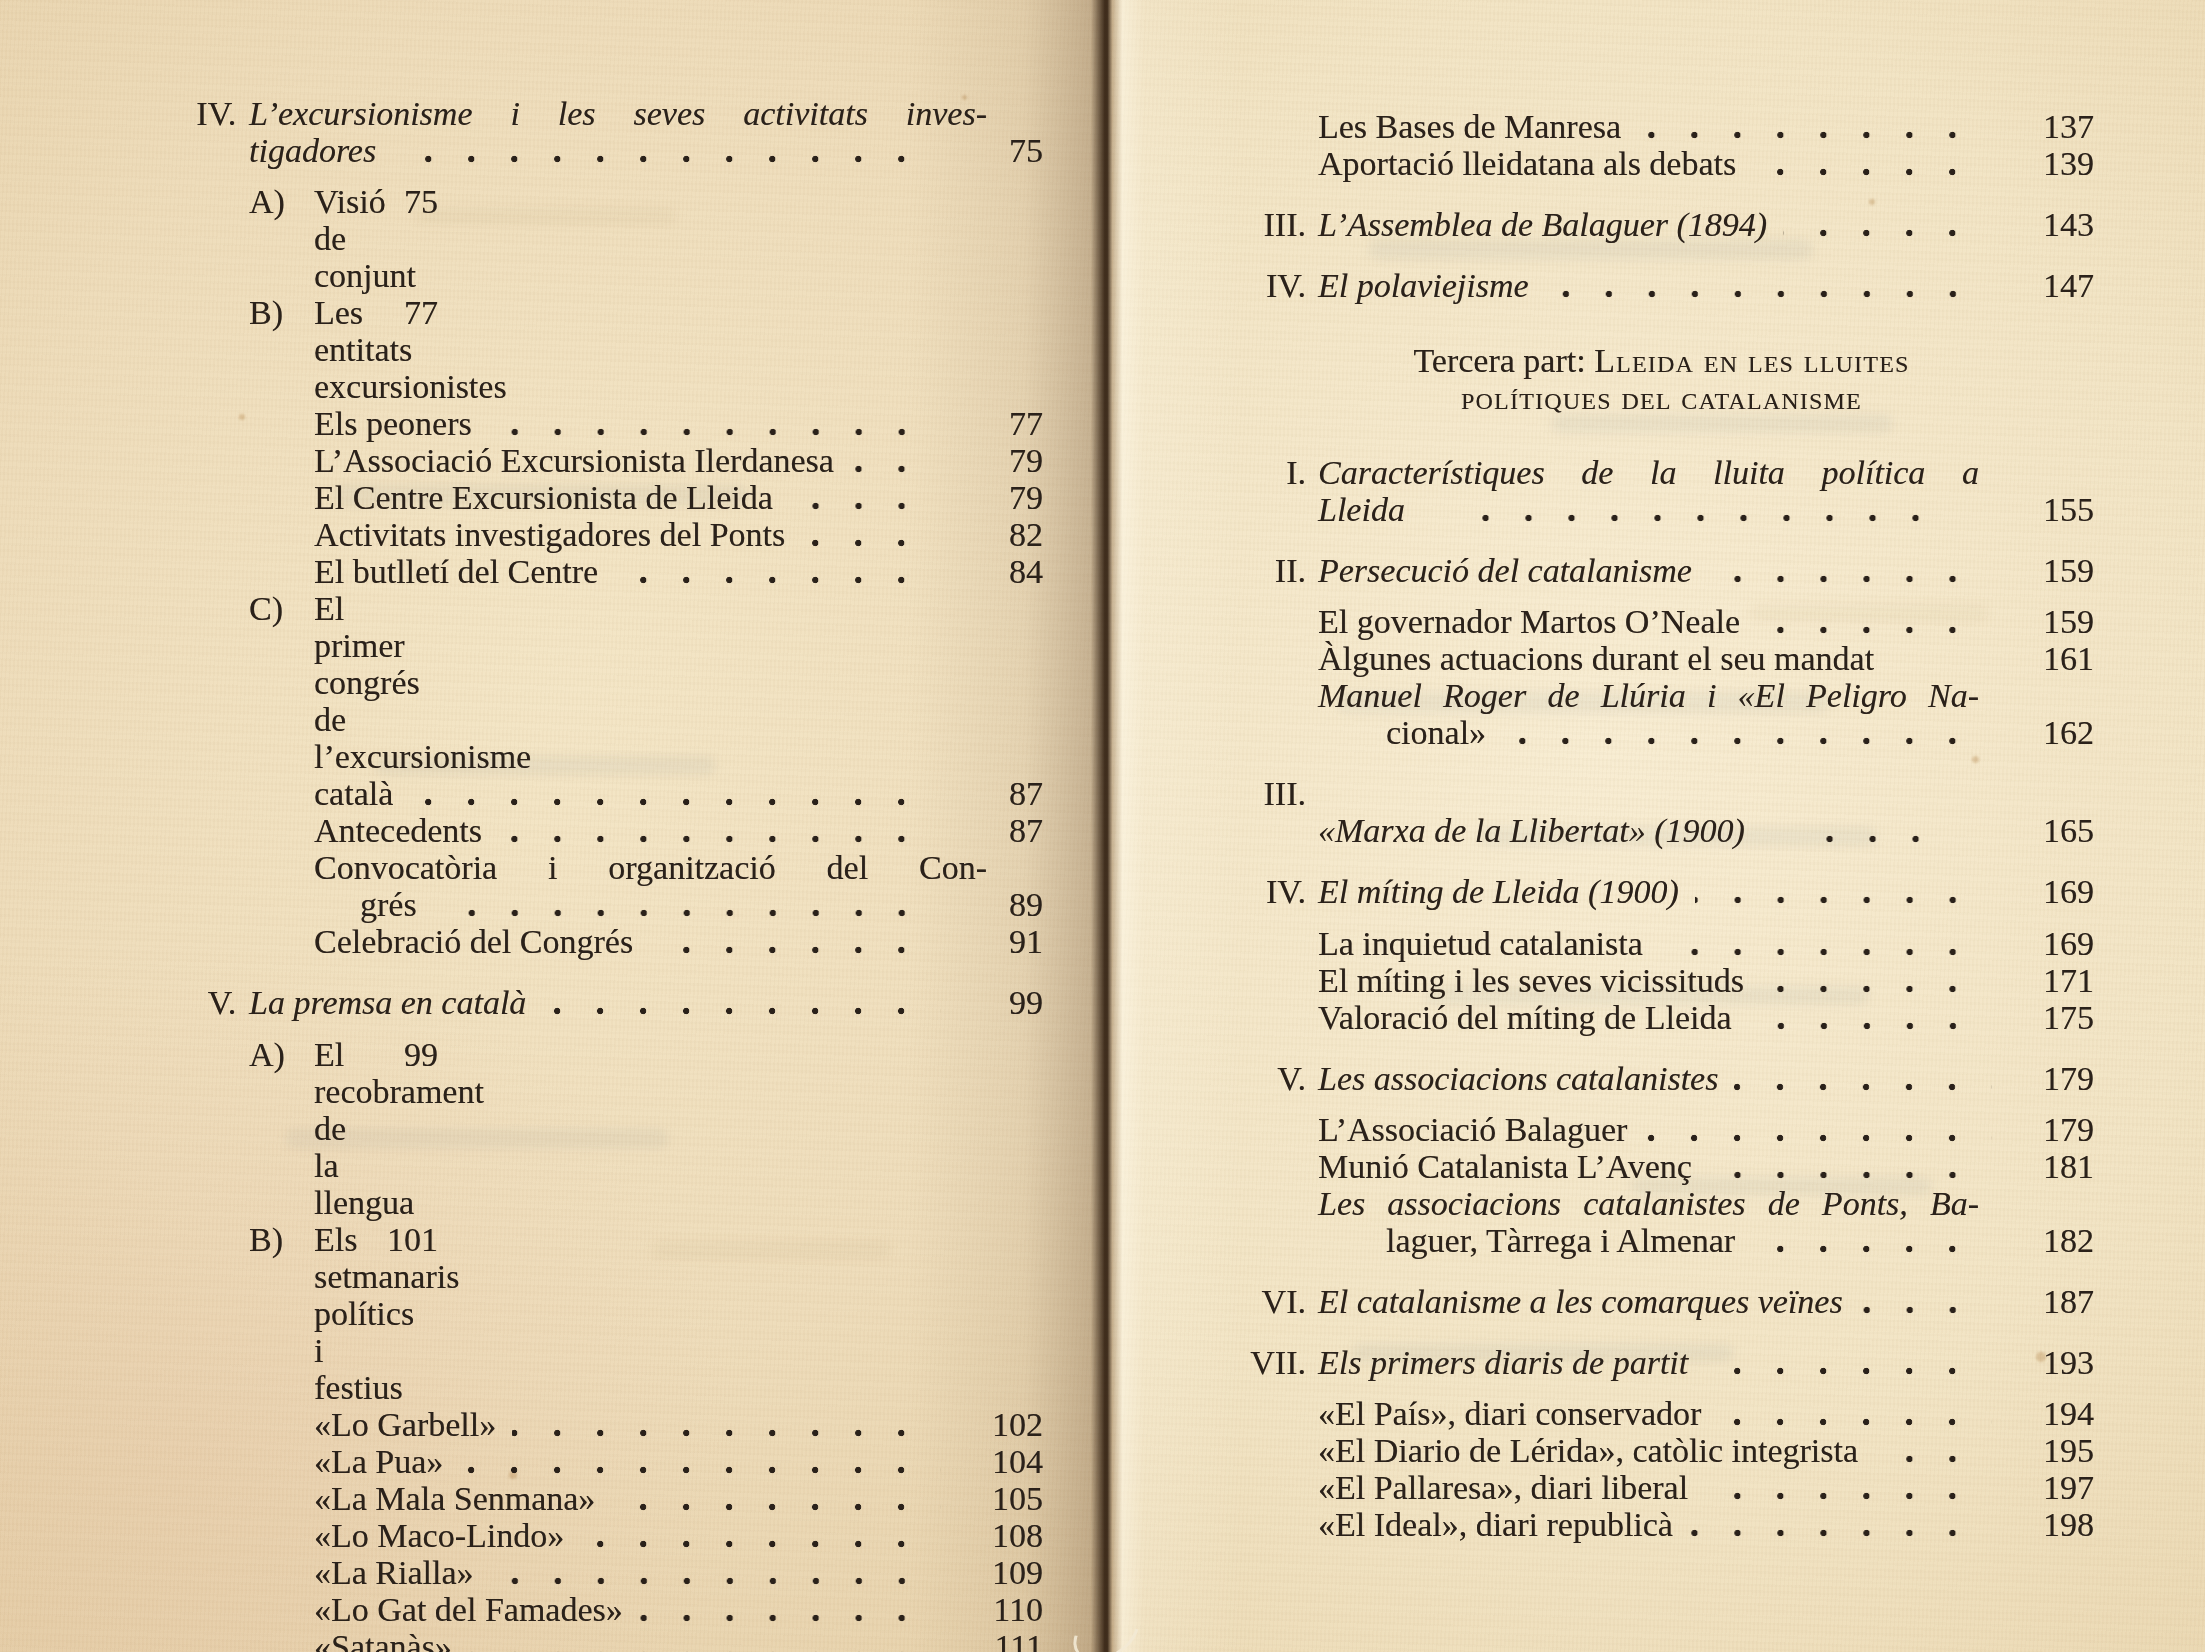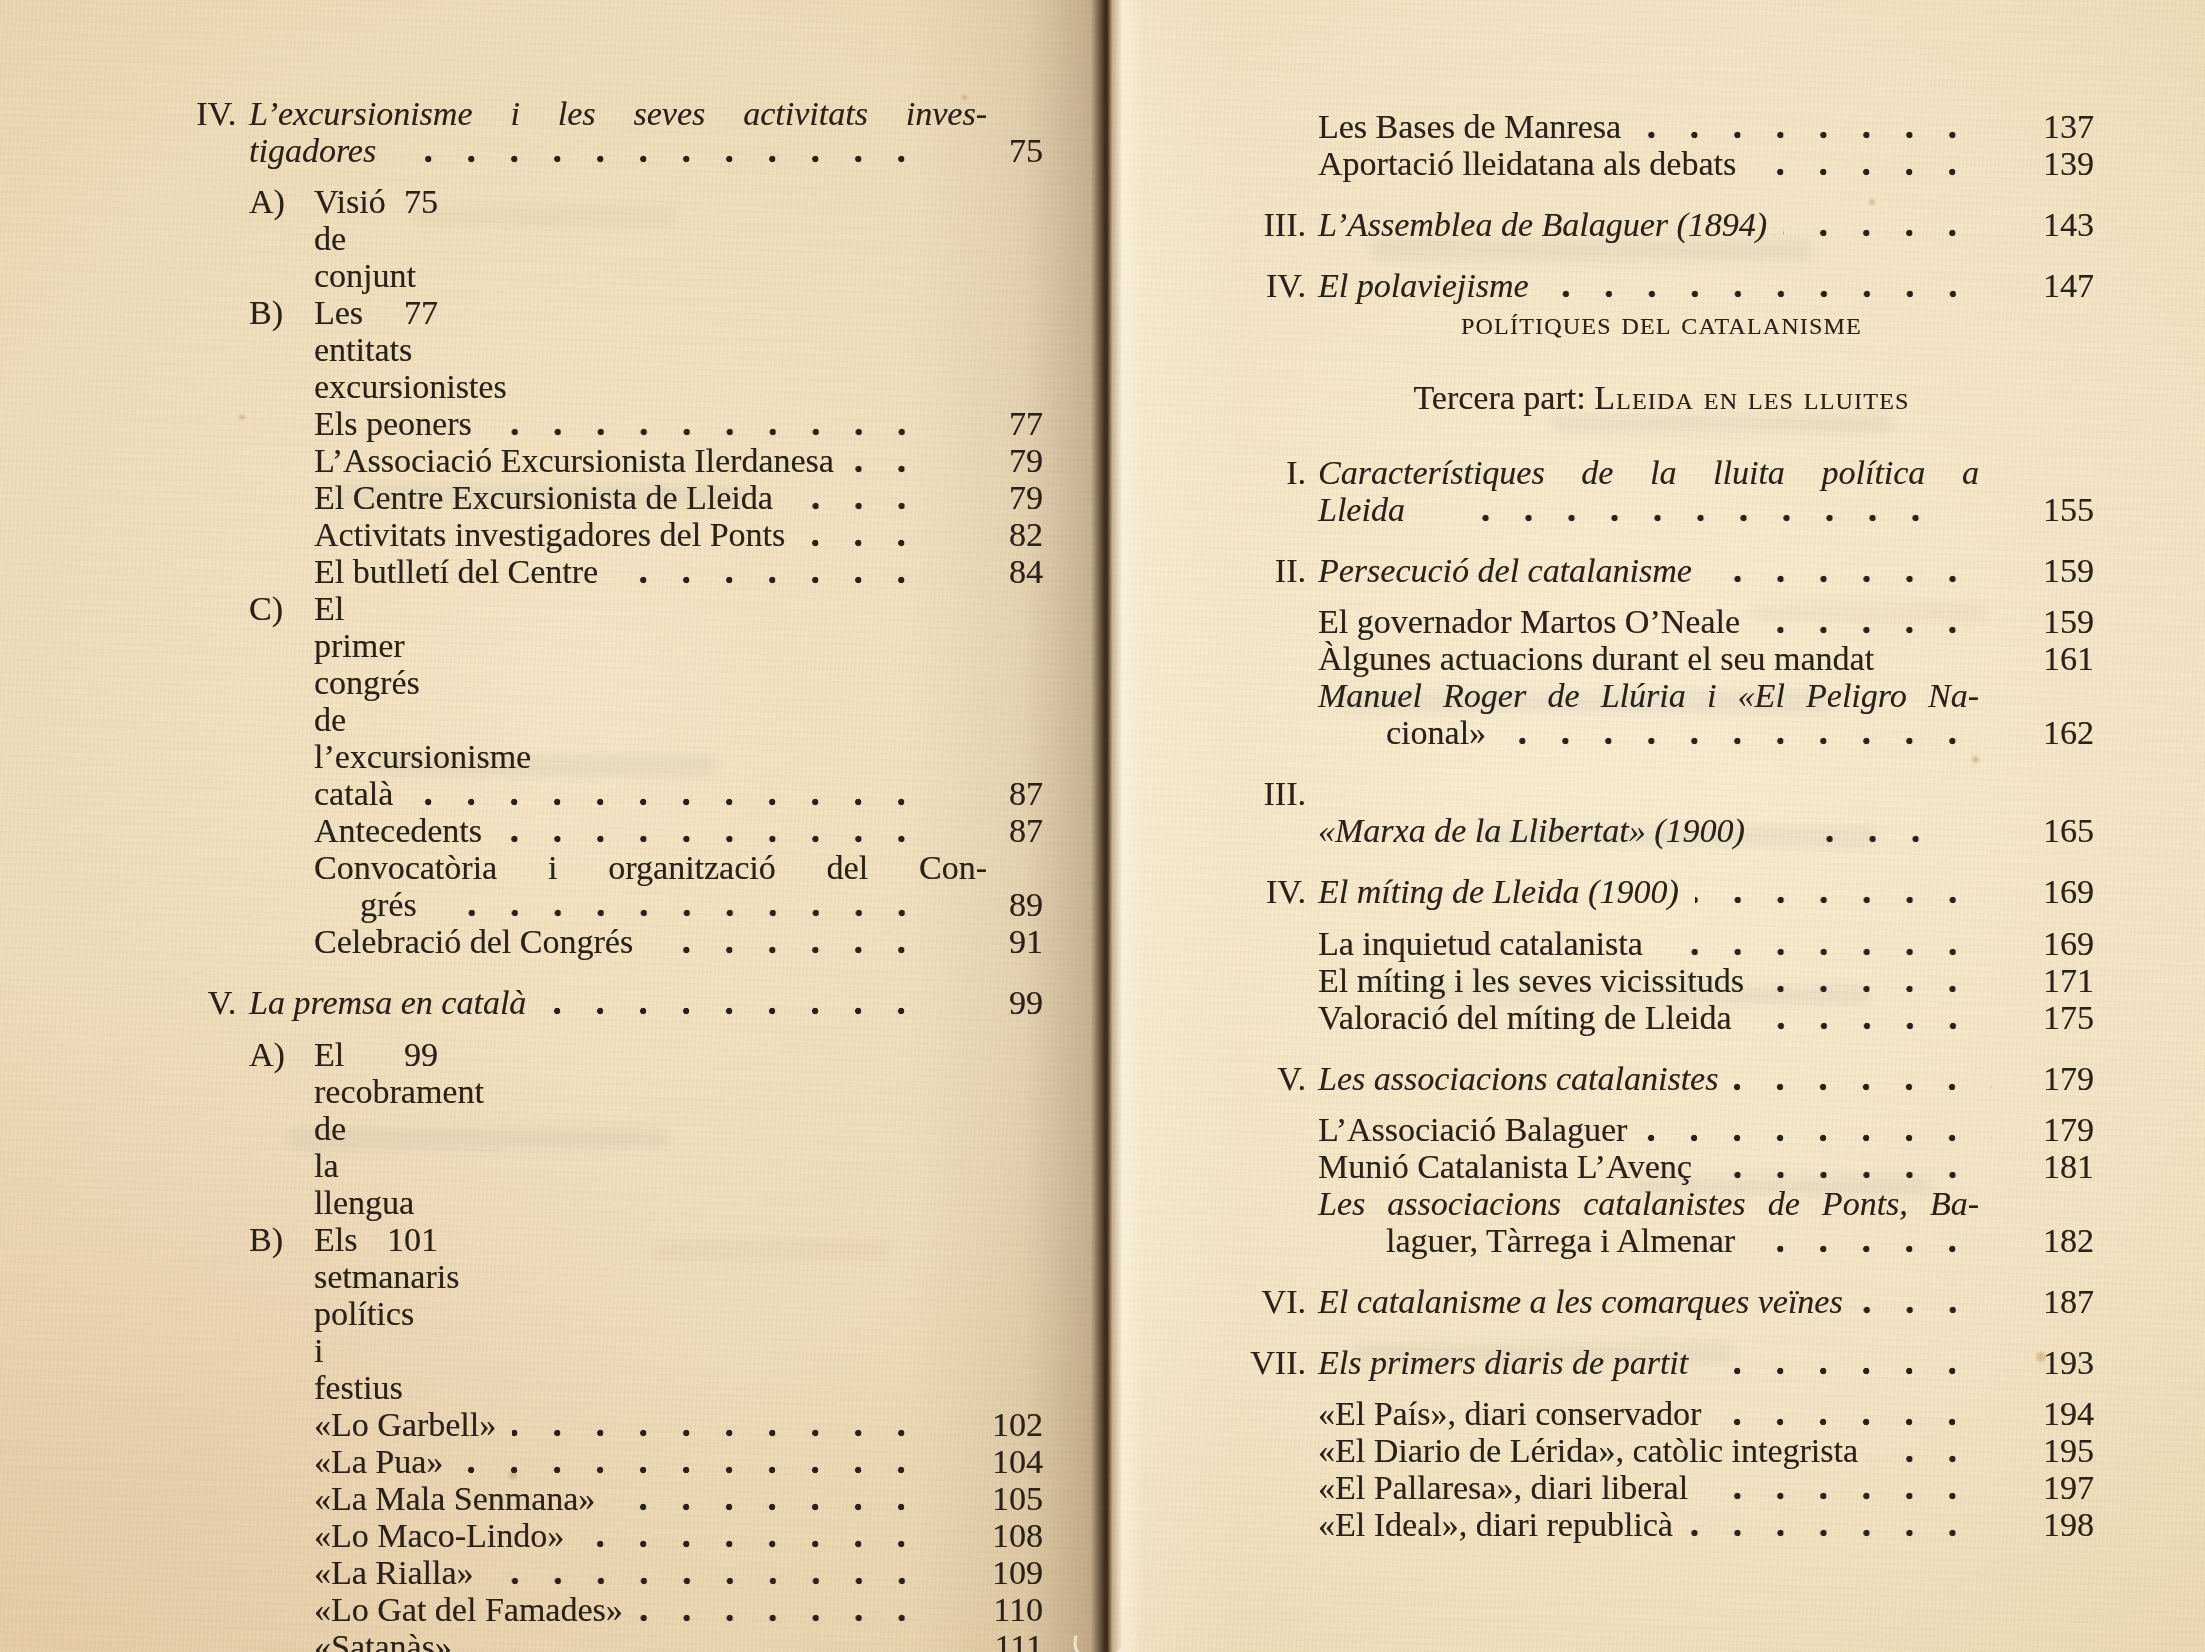--- a/index.html
+++ b/index.html
@@ -245,22 +245,22 @@
         <span class="label">L’Assemblea de Balaguer (1894)</span>
         <span class="leader"></span>
         <span class="page-num">143</span>
       </div>
       <div class="line chapter gap-md">
         <span class="num">IV.</span>
         <span class="label">El polaviejisme</span>
         <span class="leader"></span>
         <span class="page-num">147</span>
       </div>
+      <div class="line part gap-lg"><span class="part-lead">Tercera part: </span><span class="part-sc">Lleida en les lluites</span></div>
       <div class="line part2"><span class="part-sc">polítiques del catalanisme</span></div>
-      <div class="line part gap-lg"><span class="part-lead">Tercera part: </span><span class="part-sc">Lleida en les lluites</span></div>
       <div class="line chapter gap-lg">
         <span class="num">I.</span>
         <span class="label wrap">Característiques de la lluita política a</span>
       </div>
       <div class="line chapcont">
         <span class="label">Lleida</span>
         <span class="leader"></span>
         <span class="page-num">155</span>
       </div>
       <div class="line chapter gap-md">

